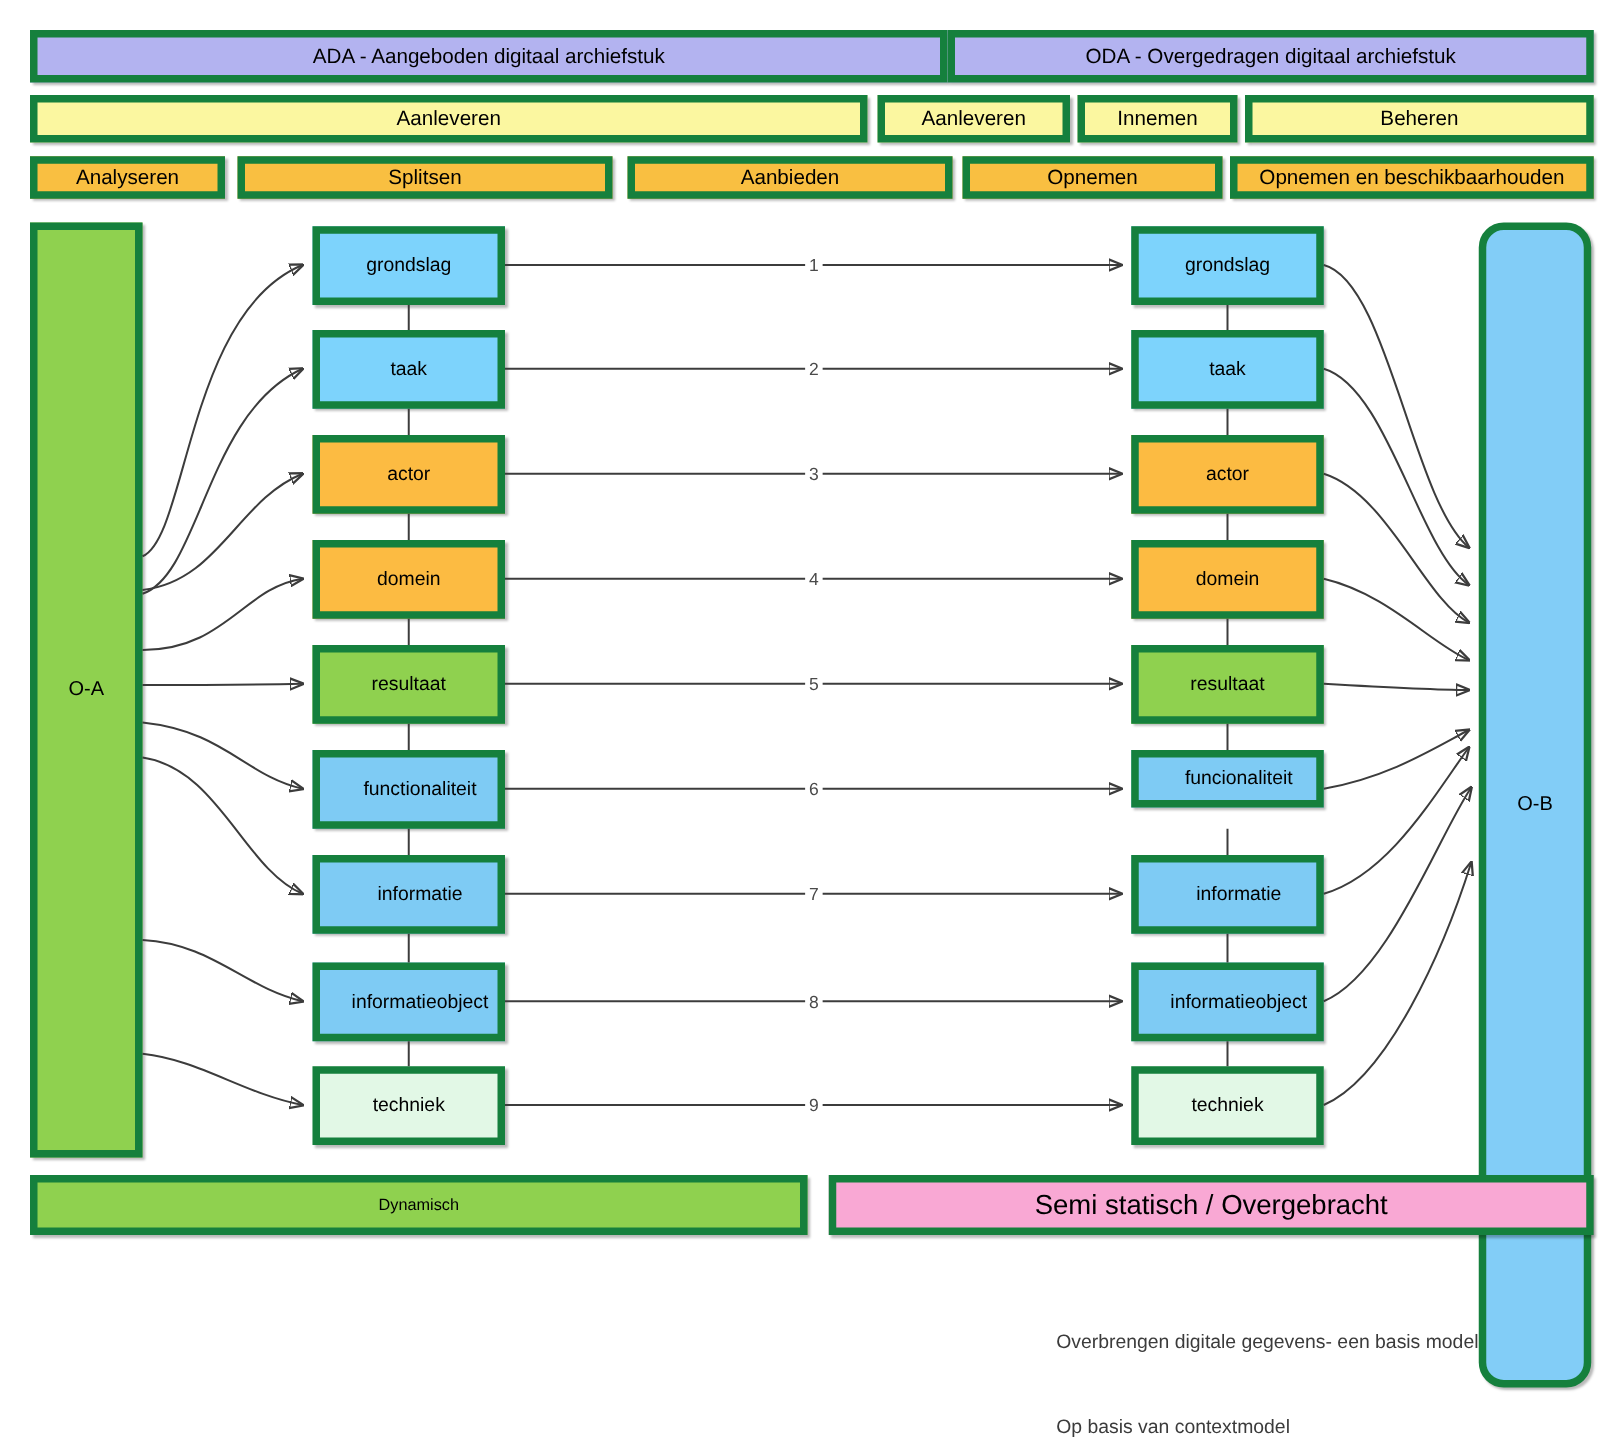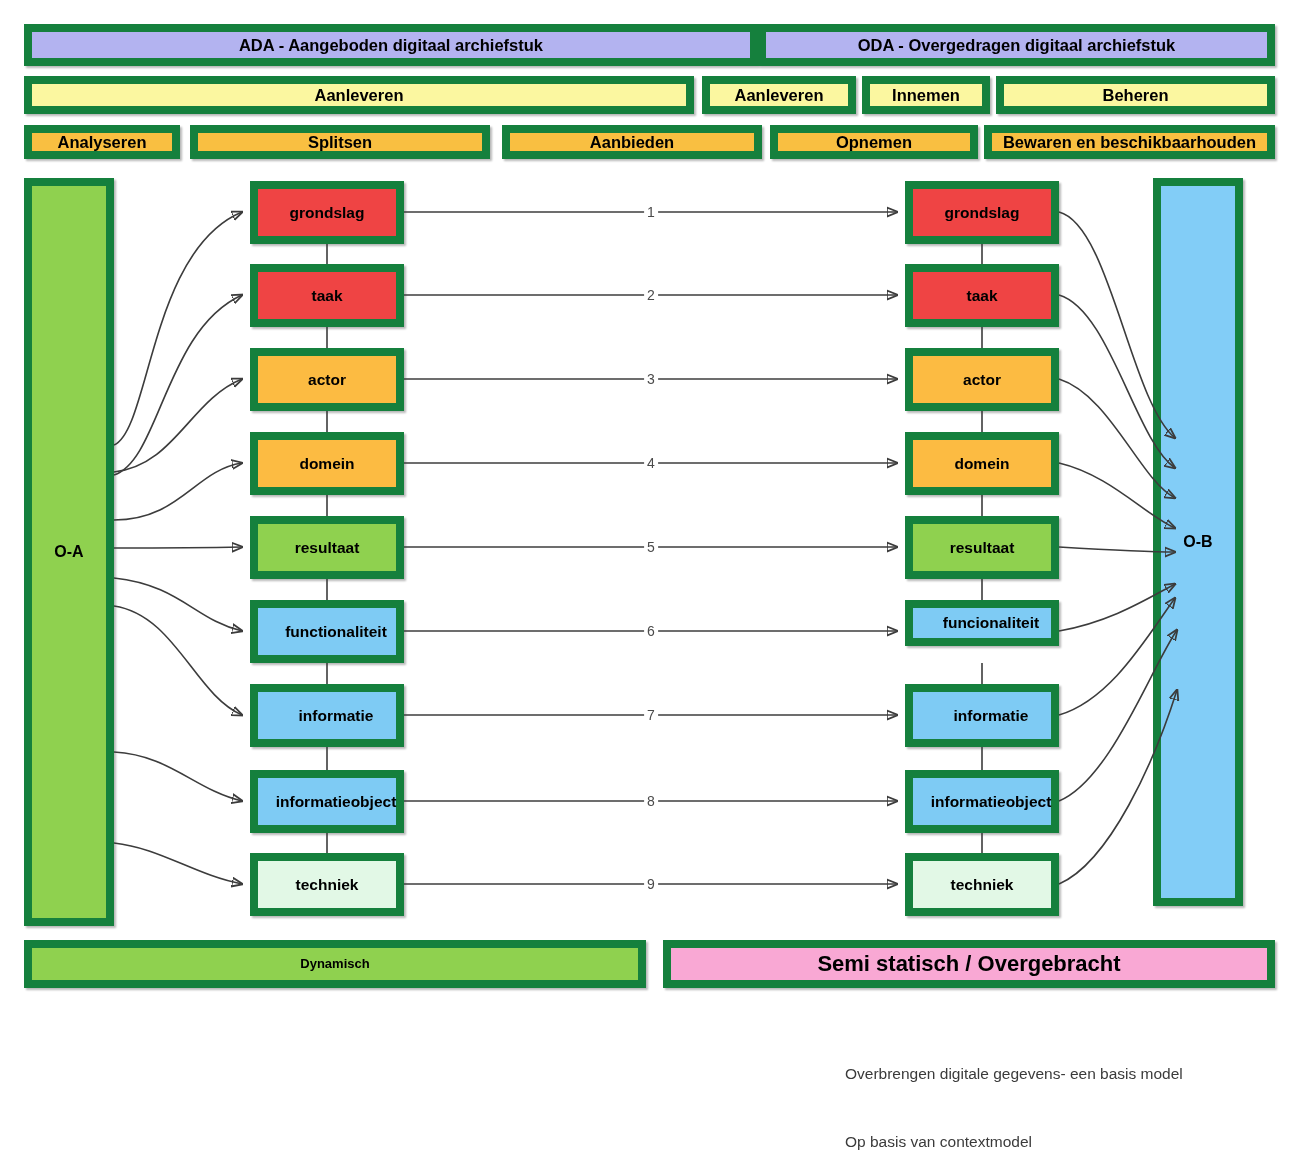--- a/index.html
+++ b/index.html
@@ -17,30 +17,29 @@
     width: 1298px;
     height: 1162px;
     background: #ffffff;
     overflow: hidden;
   }
 
   
   .abox {
     position: absolute;
     box-sizing: border-box;
-    border: 8px solid #15803d;
+    border: 6px solid #15803d;
     display: flex;
     align-items: center;
     justify-content: center;
     text-align: center;
     font-size: 16px;
     line-height: 1.15;
     color: #000;
     box-shadow: 2px 2px 2px rgba(0,0,0,0.28);
-    font-weight: bold;
   }
 
   
   .purple {
     background: #b3b3f0;
     font-size: 16.5px;
   }
 
   
   .palyellow {
@@ -56,21 +55,21 @@
 
   
   .colbox {
     font-size: 16px;
   }
   .col-green  { background: #8fd14f; }
   .col-blue   { background: #82cdf7; }
 
   
   .ent { font-size: 15.5px; }
-  .c-yellow { background: #ef4444; }
+  .c-yellow { background: #7dd3fc; }
   .c-orange { background: #fcbb42; }
   .c-green  { background: #8fd14f; }
   .c-blue   { background: #7ecbf4; padding-left: 18px; }
   .c-mint   { background: #e2f8e6; }
 
   
   .bar-dyn  { background: #8fd14f; font-size: 13px; }
   .bar-semi { background: #f9a8d4; font-size: 22px; }
 
   
@@ -137,28 +136,28 @@
   <div class="abox orangebar" style="left:502px; top:125px; width:260px; height:34px;">
     <span>Aanbieden</span>
   </div>
   <div class="abox orangebar" style="left:190px; top:125px; width:300px; height:34px;">
     <span>Splitsen</span>
   </div>
   <div class="abox orangebar" style="left:770px; top:125px; width:208px; height:34px;">
     <span>Opnemen</span>
   </div>
   <div class="abox orangebar" style="left:984px; top:125px; width:291px; height:34px;">
-    <span>Bewaren en beschikbaarhouden</span>
+    <span>Opnemen en beschikbaarhouden</span>
   </div>
 
   <div class="abox colbox col-green" style="left:24px; top:178px; width:90px; height:748px;">
     <span>O-A</span>
   </div>
 
-  <div class="abox colbox col-blue" style="left:1153px; top:178px; width:90px; height:728px;">
+  <div class="abox colbox col-blue" style="left:1183px; top:178px; width:90px; height:932px;border-radius:20px;">
     <span>O-B</span>
   </div>
 
   <div class="abox ent c-yellow" style="left:250px; top:181px; width:154px; height:63px;">
     <span>grondslag</span>
   </div>
   <div class="abox ent c-yellow" style="left:250px; top:264px; width:154px; height:63px;">
     <span>taak</span>
   </div>
   <div class="abox ent c-orange" style="left:250px; top:348px; width:154px; height:63px;">

